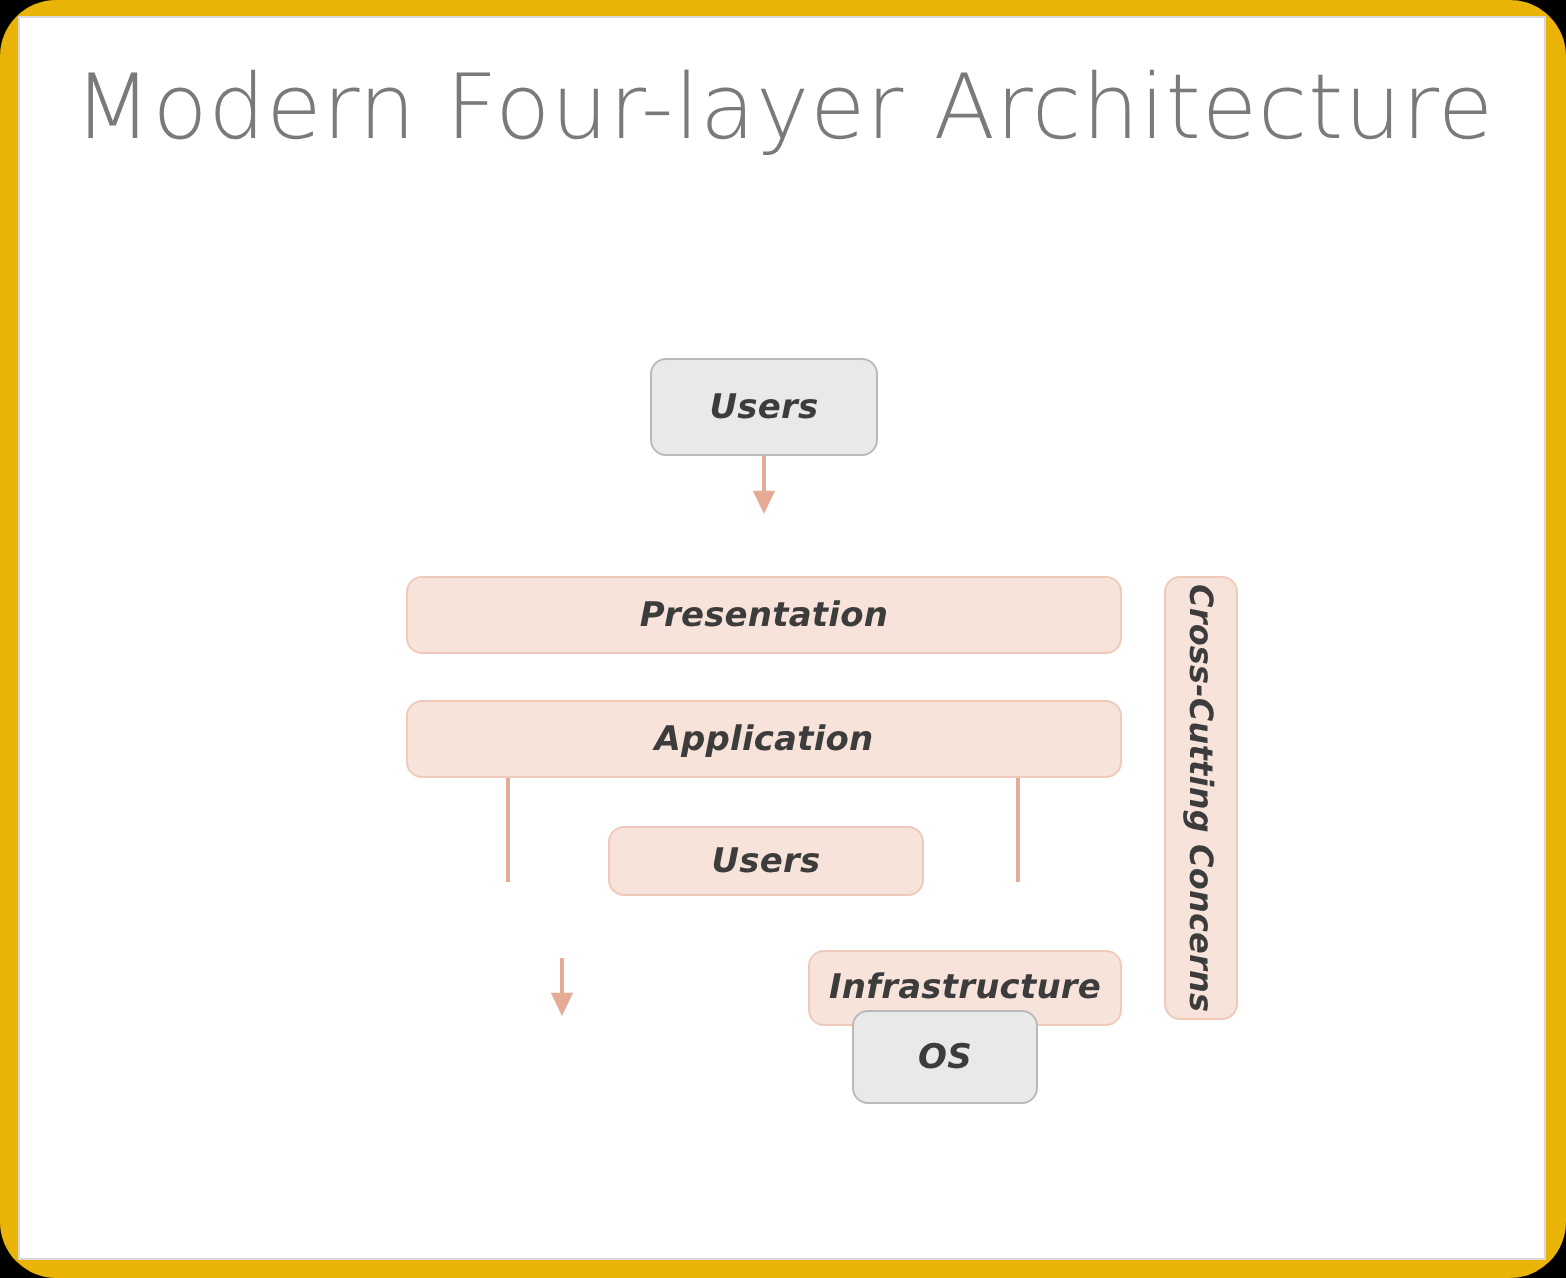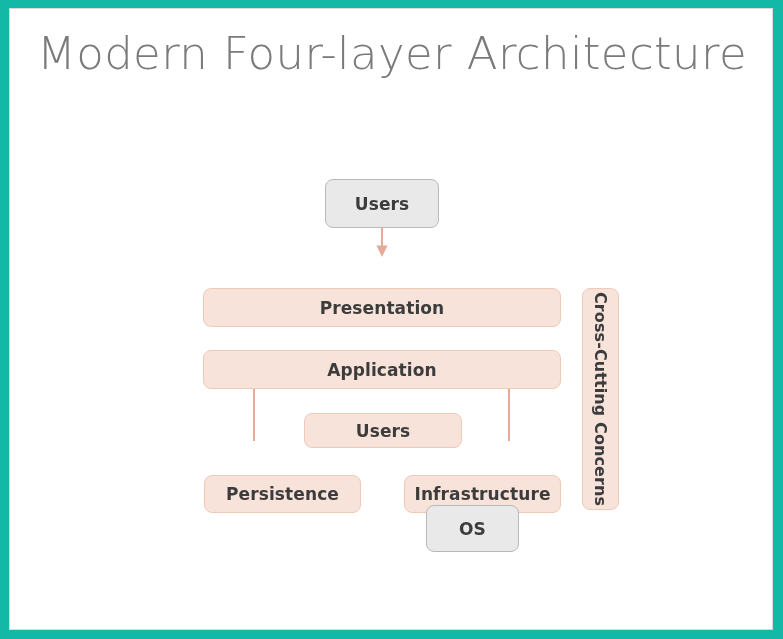--- a/index.html
+++ b/index.html
@@ -13,22 +13,23 @@
     overflow: hidden;
     font-family: "Liberation Sans", sans-serif;
   }
 
   
   #frame {
     position: absolute;
     left: 0; top: 0;
     width: 783px;
     height: 639px;
-    background: #14b8a6;
+    background: #eab308;
     box-sizing: border-box;
+    border-radius: 28px;
   }
   #canvas {
     position: absolute;
     left: 9px;  top: 8px;
     width: 764px;
     height: 622px;
     background: #ffffff;
     border: 1px solid #d9d9d9;
     box-sizing: border-box;
     overflow: hidden;
@@ -47,20 +48,21 @@
     font-family: "DejaVu Sans", sans-serif;
     white-space: nowrap;
   }
 
   
   #stage {
     position: absolute;
     left: -9px; top: -8px;
     width: 783px;
     height: 639px;
+    font-style: italic;
   }
 
   .node {
     position: absolute;
     box-sizing: border-box;
     display: flex;
     align-items: center;
     justify-content: center;
     font-size: 17px;
     font-weight: 600;
@@ -150,21 +152,20 @@
       </svg>
 
       <div class="node gray" style="left:324px; top:178px; width:114px; height:49px;">Users</div>
 
       <div class="node peach" style="left:202px; top:253px; width:358px; height:39px;">Presentation</div>
 
       <div class="node peach" style="left:202px; top:315px; width:358px; height:39px;">Application</div>
 
       <div class="node peach" style="left:303px; top:378px; width:158px; height:35px;">Users</div>
 
-      <div class="node peach" style="left:203px; top:440px; width:157px; height:38px;">Persistence</div>
 
       <div class="node peach" style="left:403px; top:440px; width:157px; height:38px;text-align:center;">Infrastructure</div>
 
 
       <div class="node gray" style="left:425px; top:504px; width:93px; height:47px;">OS</div>
 
       <div class="node peach vertical" style="left:581px; top:253px; width:37px; height:222px;">Cross-Cutting Concerns</div>
 
 
     </div>

